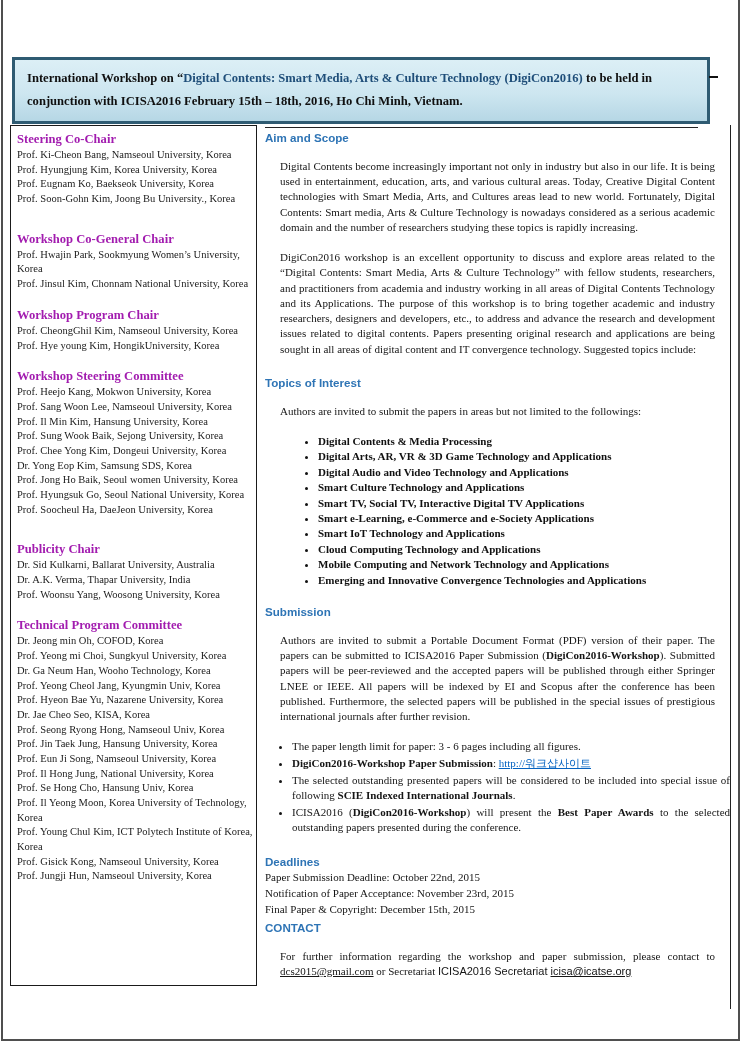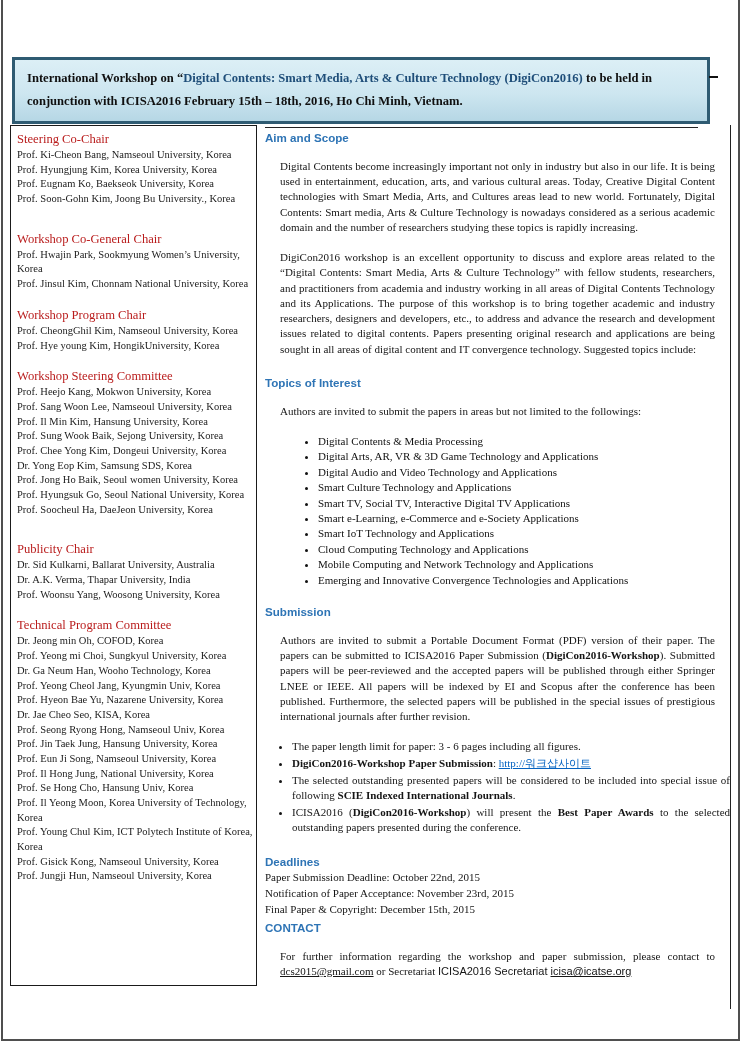--- a/index.html
+++ b/index.html
@@ -24,40 +24,40 @@
   .leftcol{
     position:absolute;left:10px;top:125px;width:247px;height:861px;
     border:1.5px solid #1a1a1a;box-sizing:border-box;padding:4px 3px 2px 6px;
   }
   .lsec{margin-top:25px;}
   .lsec.first{margin-top:2px;}
   .lsec.gap-lg{}
   .lsec.gap-md{margin-top:24px;}
   .lsec.gap-sm{margin-top:16px;}
   .lsec h3{
-    margin:0 0 1px 0;font-size:12.6px;font-weight:normal;color:#b91c1c;
+    margin:0 0 1px 0;font-size:12.6px;font-weight:bold;color:#a21caf;
     font-family:"Liberation Serif",serif;
   }
   .lsec ul{list-style:none;margin:0;padding:0;}
   .lsec li{font-size:10.5px;line-height:1.40;color:#1b1b1b;}
   
   .hline{position:absolute;left:265px;top:127px;width:433px;border-top:1.4px solid #222;}
   .vline{position:absolute;left:730px;top:125px;height:884px;border-left:1.4px solid #222;}
   .rightcol{position:absolute;left:265px;top:131px;width:465px;}
   .rightcol h3{
     margin:0 0 2px 0;font-family:"Liberation Sans",sans-serif;
     font-size:11.6px;font-weight:bold;color:#2e74b5;
   }
   .body-p{font-size:11px;line-height:1.385;text-align:justify;margin:15px;}
   .rs-topics{margin-top:19px;}
   .rs-submission{margin-top:17px;}
   .rs-deadlines{margin-top:20px;}
   .rs-contact{margin-top:3px;}
   ul.topics{margin:11px 0 0 0;padding-left:53px;}
-  ul.topics li{font-weight:normal;font-size:11px;line-height:1.40;color:#111;}
+  ul.topics li{font-weight:bold;font-size:11px;line-height:1.40;color:#111;}
   ul.subbullets{margin:1px 0 0 0;padding-left:27px;}
   ul.subbullets li{font-size:11px;line-height:1.385;margin:1.5px 0;text-align:justify;}
   .dline{font-size:11px;line-height:1.45;margin:0;}
   .b{font-weight:bold;}
   .u{text-decoration:underline;}
   .blue{color:#0563c1;}
   .sans{font-family:"Liberation Sans",sans-serif;}
 </style>
 </head>
 <body>

